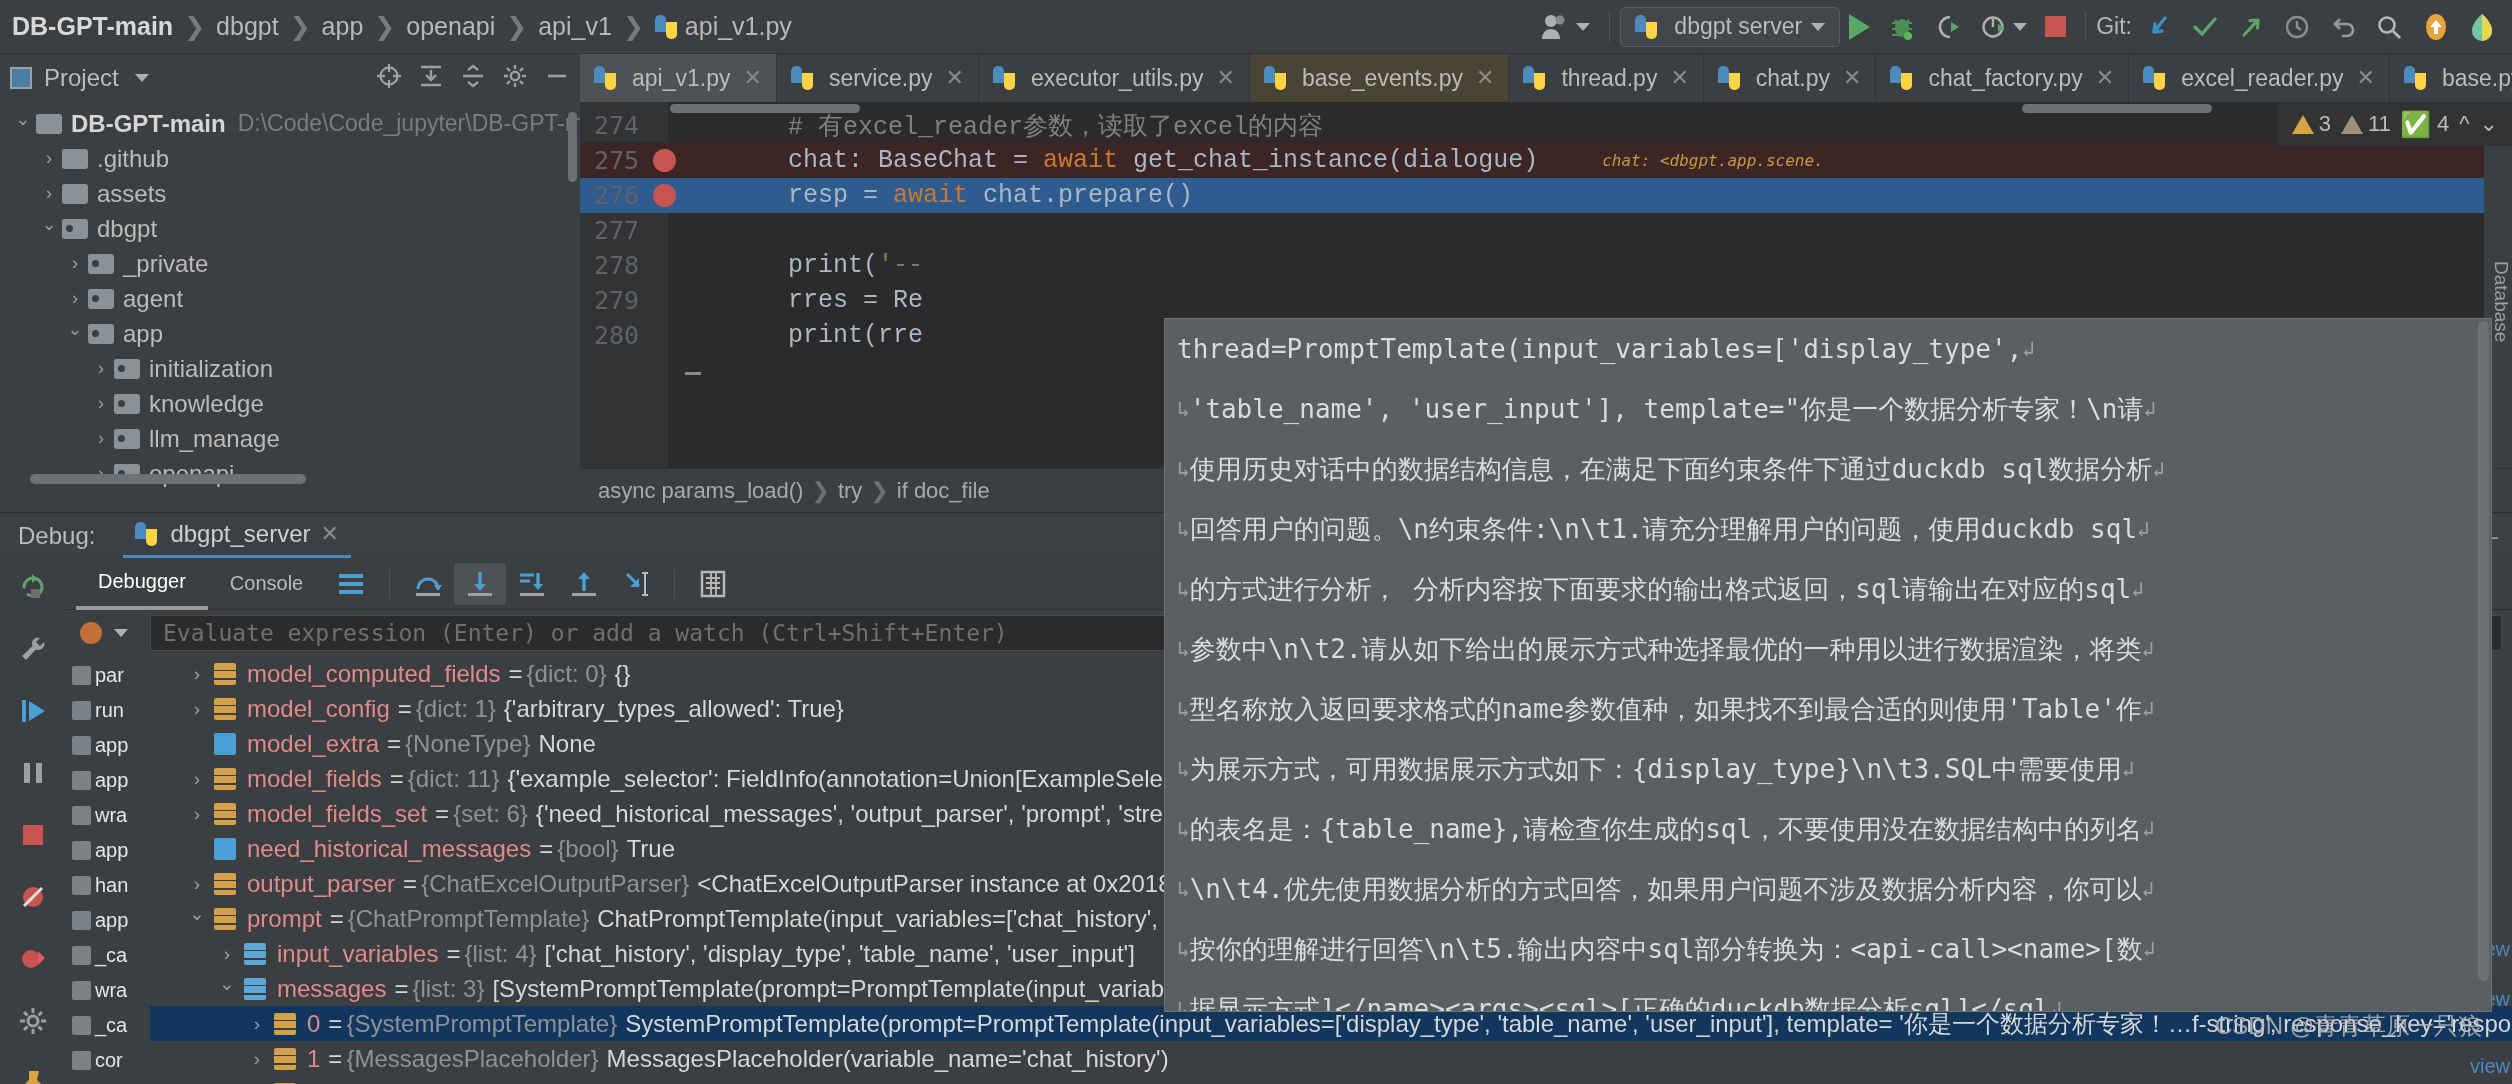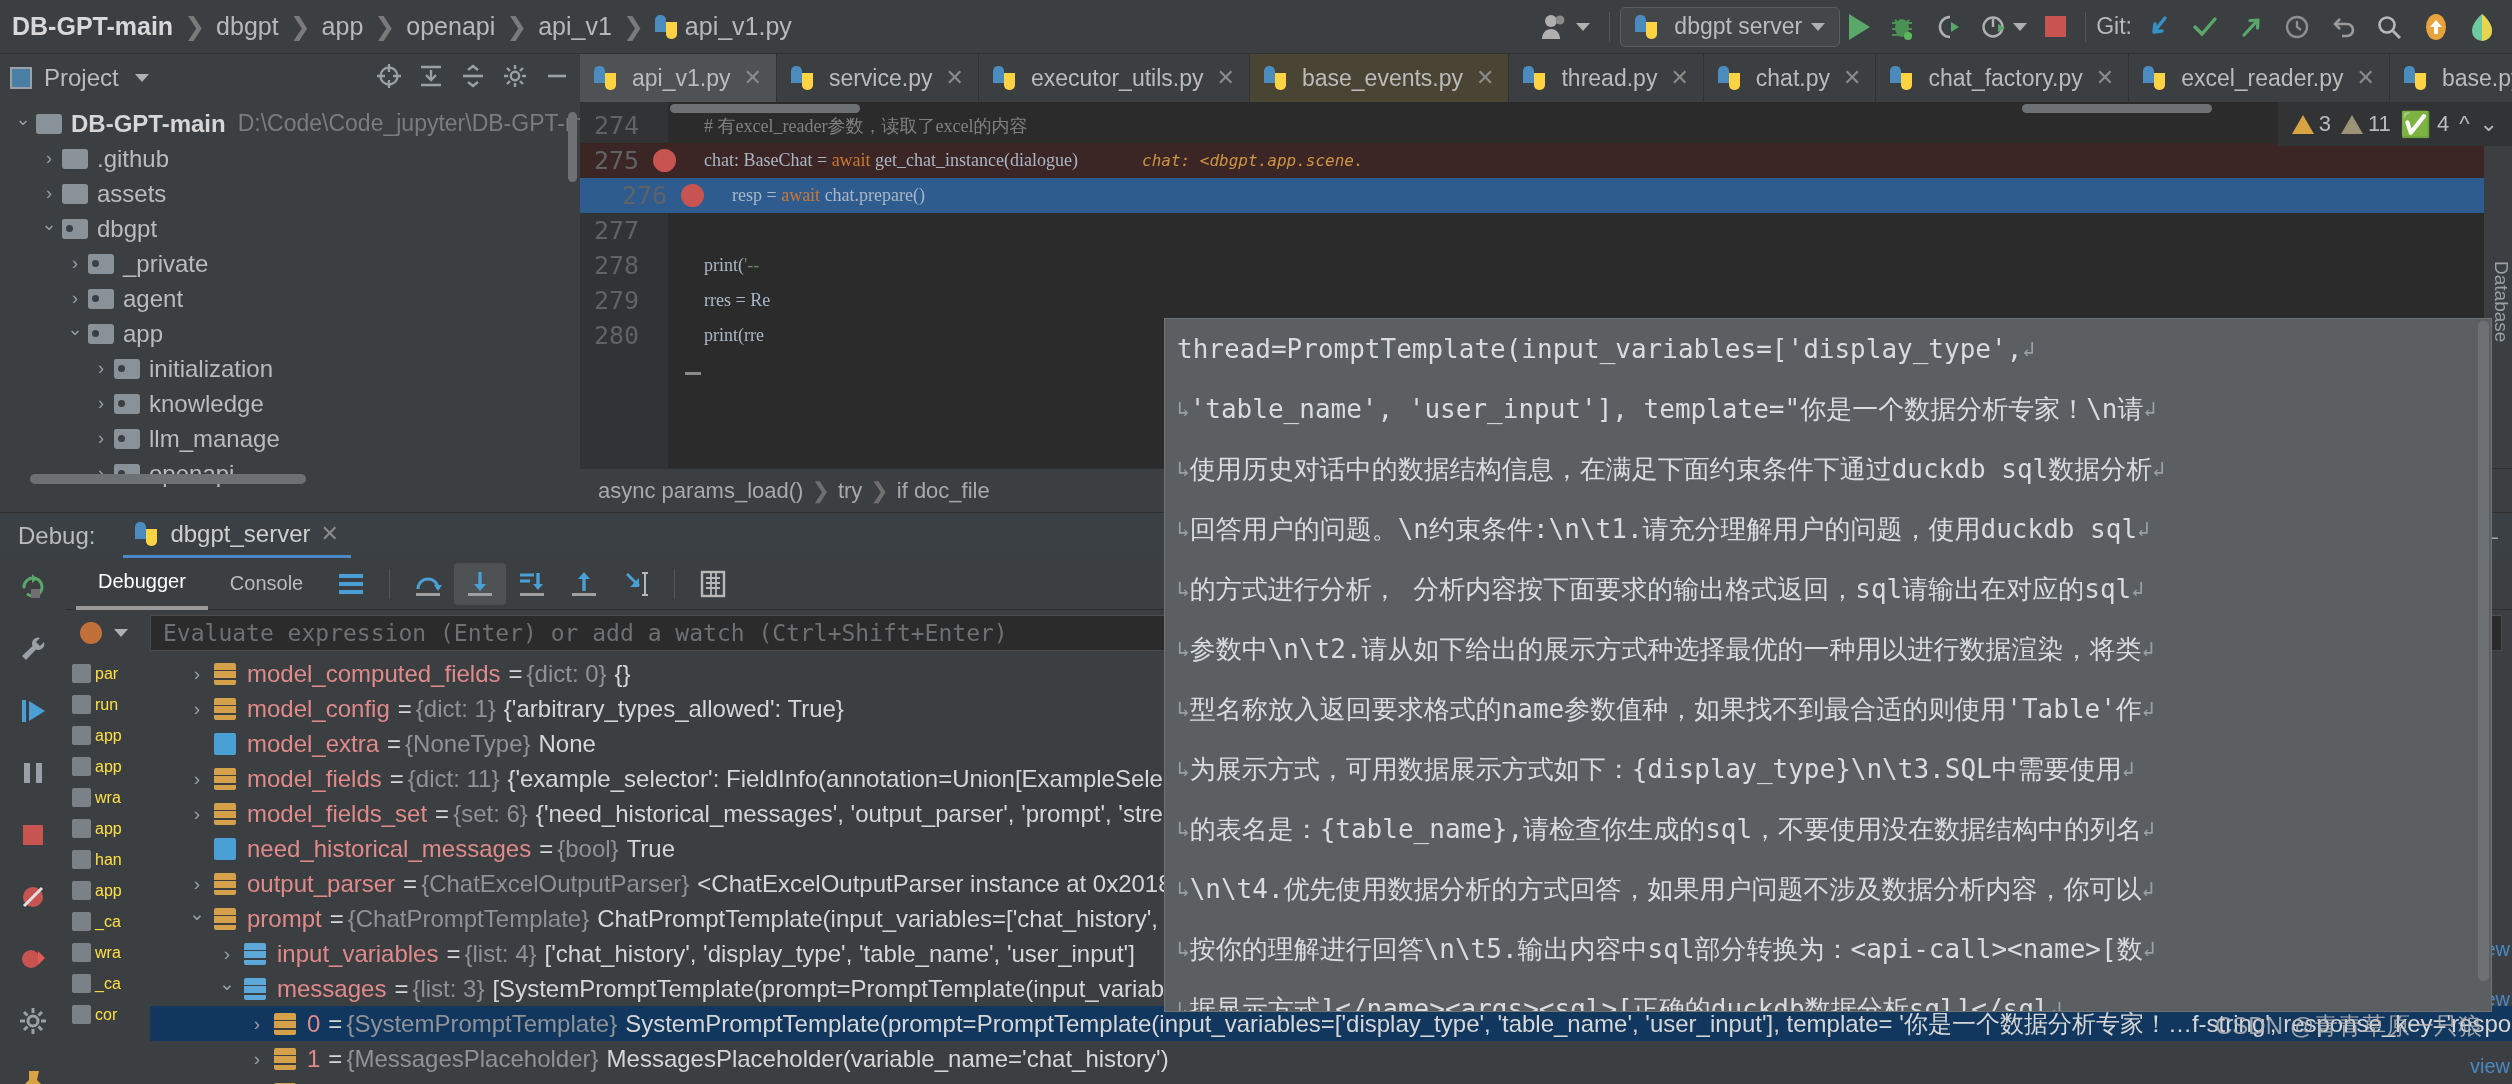--- a/index.html
+++ b/index.html
@@ -111,27 +111,27 @@
   }
   .wb-item { display: flex; align-items: center; gap: 5px; font-size: 22px; color: #bbbbbb; cursor: pointer; }
   .tri-warn { width: 0; height: 0; border-left: 11px solid transparent; border-right: 11px solid transparent; border-bottom: 19px solid #d9a343; }
   .tri-weak { width: 0; height: 0; border-left: 11px solid transparent; border-right: 11px solid transparent; border-bottom: 19px solid #9a9378; }
   .chk-green { color: #3f9c52; font-size: 25px; }
 
   .codeline { position: absolute; left: 0; width: 100%; height: 35px; display: flex; align-items: center; }
   .ln { width: 88px; text-align: left; padding-left: 14px; color: #606366; font-size: 25px;
         font-family: "DejaVu Sans Mono", monospace; display: flex; align-items: center; gap: 14px; }
   .bp { width: 23px; height: 23px; border-radius: 50%; background: #c75450; flex: 0 0 23px; }
-  .code { font-size: 18px; color: #a9b7c6; white-space: pre; padding-left: 0; font-family: Liberation Serif, serif; }
+  .code { font-size: 25px; color: #a9b7c6; white-space: pre; padding-left: 0; font-family: Liberation Mono, monospace; }
   .kw { color: #cc7832; }
   .cmt { color: #808080; }
   .str { color: #6a8759; }
   .hint { color: #cc9543; font-style: italic; }
   .row-bp { background: #3c2525; }
-  .row-exec { background: #2f5c8f; padding-left: 28px; }
+  .row-exec { background: #2f5c8f; }
 
   .ed-scroll-h { position: absolute; left: 90px; top: 2px; width: 190px; height: 9px; background: #6e7174; border-radius: 5px; }
   .ed-scroll-h2 { position: absolute; right: 300px; top: 2px; width: 190px; height: 9px; background: #6e7174; border-radius: 5px; }
   .ed-marker-y { position: absolute; right: 6px; top: 140px; width: 9px; height: 26px; background: #a0a0a0; border-radius: 4px; }
   .fold-mark { position: absolute; left: 105px; width: 16px; height: 3px; background: #8a8a8a; }
 
   .breadcrumb2 {
     position: absolute; left: 580px; top: 468px; width: 1932px; height: 44px;
     background: #3c3f41; display: flex; align-items: center; padding-left: 18px;
     font-size: 22px; color: #a0a0a0; gap: 8px; border-top: 1px solid #323232;
@@ -182,21 +182,21 @@
     flex: 1; background: #2b2b2b; border: 1px solid #4a4a4a; height: 36px;
     color: #6e7174; font-size: 23px; padding: 0 12px; display: flex; align-items: center;
     font-family: "DejaVu Sans Mono", monospace; margin-left: 10px; margin-right: 10px;
   }
 
   .frames {
     position: absolute; left: 66px; top: 656px; width: 84px; height: 428px;
     background: #3c3f41; display: flex; flex-direction: column; align-items: center;
     padding-top: 8px; gap: 12px; overflow: hidden;
   }
-  .frame-item { display: flex; align-items: center; gap: 4px; font-size: 16px; color: #fde047; cursor: pointer; width: 100%; padding-left: 6px; }
+  .frame-item { display: flex; align-items: center; gap: 4px; font-size: 20px; color: #e5e5e5; cursor: pointer; width: 100%; padding-left: 6px; }
   .fr-icon { width: 19px; height: 19px; background: #7a8288; border-radius: 2px; flex: 0 0 19px; }
 
   .vars {
     position: absolute; left: 150px; top: 656px; width: 2362px; height: 428px;
     background: #3c3f41; overflow: hidden;
   }
   .vrow { display: flex; align-items: center; height: 35px; font-size: 24px; white-space: nowrap; cursor: pointer; }
   .varrow { width: 34px; text-align: center; color: #9aa0a6; font-size: 19px; flex: 0 0 34px; }
   .varrow.open::before { content: '⌄'; position: relative; top: -5px; }
   .varrow.closed::before { content: '›'; }

